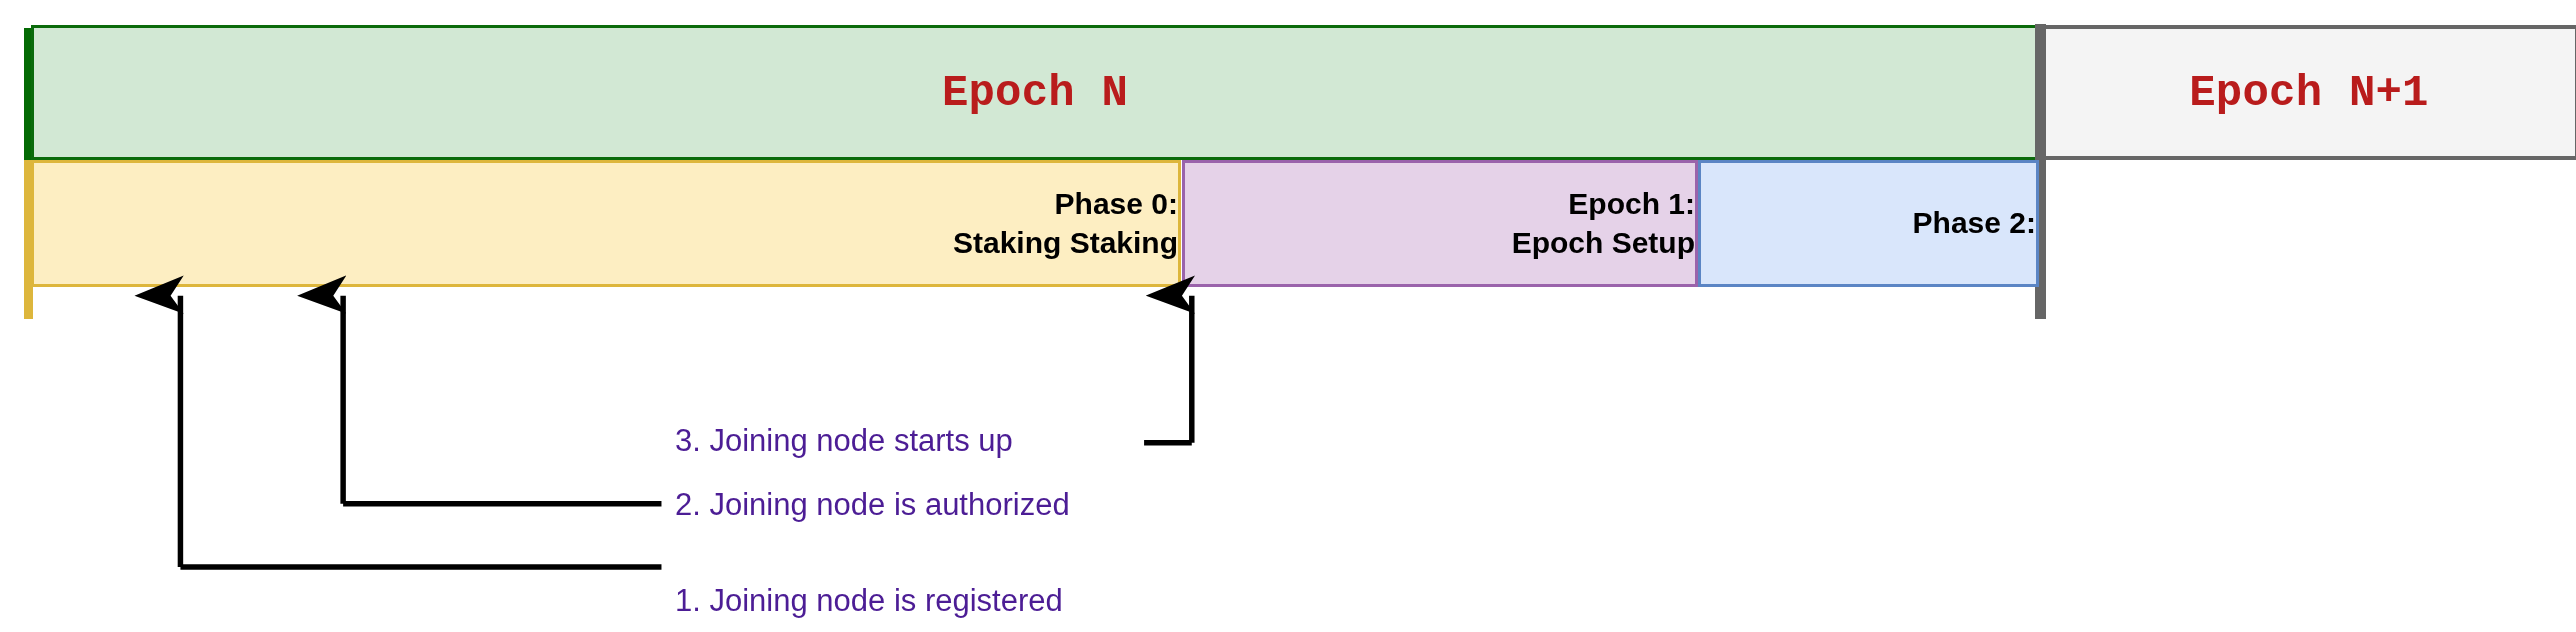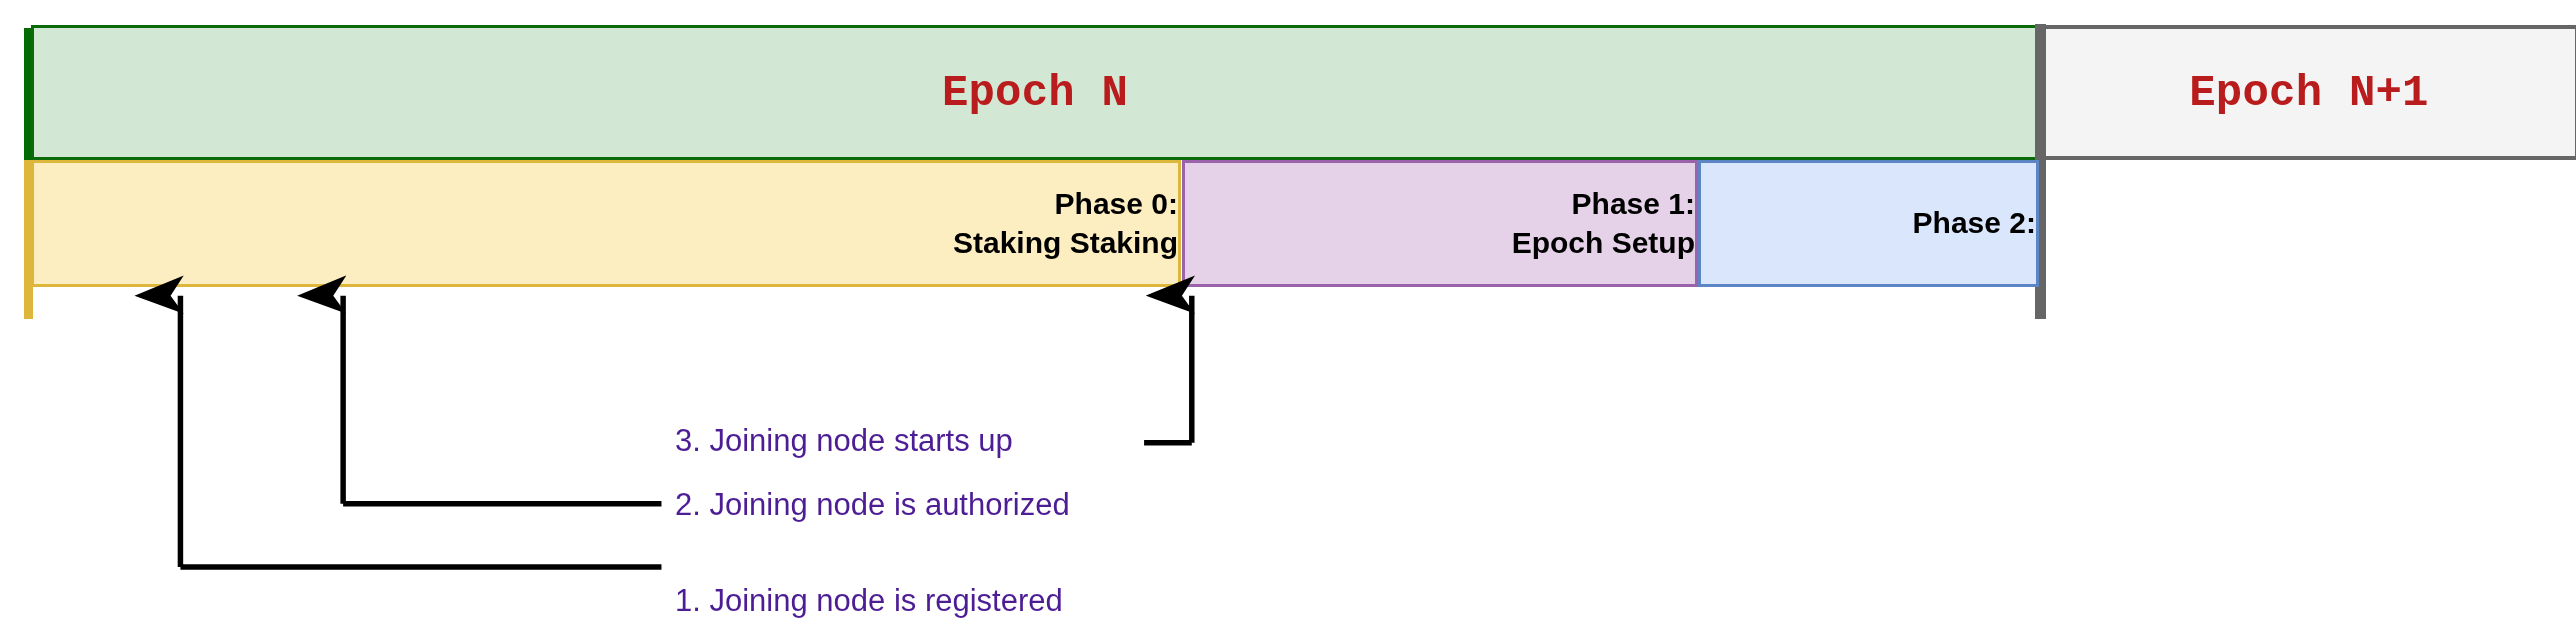--- a/index.html
+++ b/index.html
@@ -148,21 +148,21 @@
     <span>Epoch N+1</span>
   </div>
 
   <div id="epoch-divider"></div>
 
   <div class="phase-box" id="phase-0">
     <span>Phase 0:</span>
     <span>Staking Staking</span>
   </div>
   <div class="phase-box" id="phase-1">
-    <span>Phase 1:</span>
+    <span>Epoch 1:</span>
     <span>Epoch Setup</span>
   </div>
   <div class="phase-box" id="phase-2">
     <span>Phase 2:</span>
   </div>
 
   <svg id="annotation-layer" viewBox="0 0 3292 808">
     <defs>
       <marker id="arrowhead" markerWidth="7" markerHeight="9" refX="3.3" refY="8.4" orient="auto" markerUnits="strokeWidth">
         <path d="M3.3,0 L7,9 L3.3,6.6 L0,9 Z" fill="#000000"></path>

